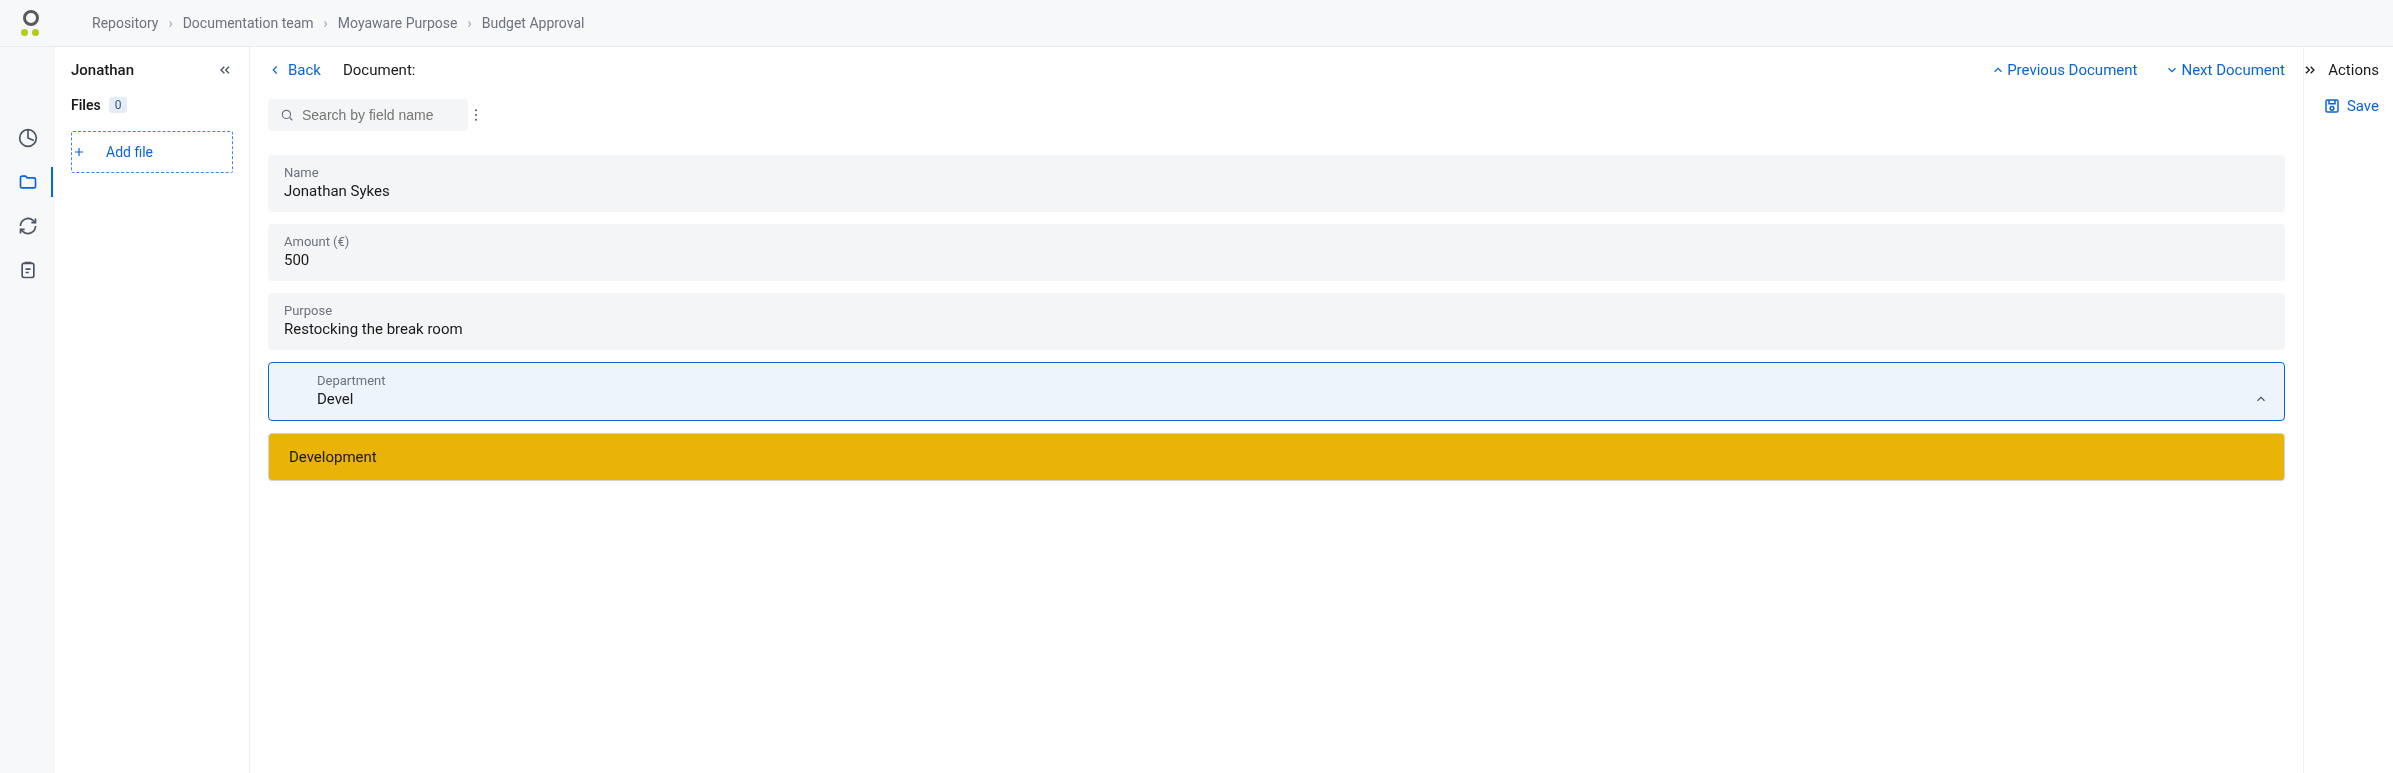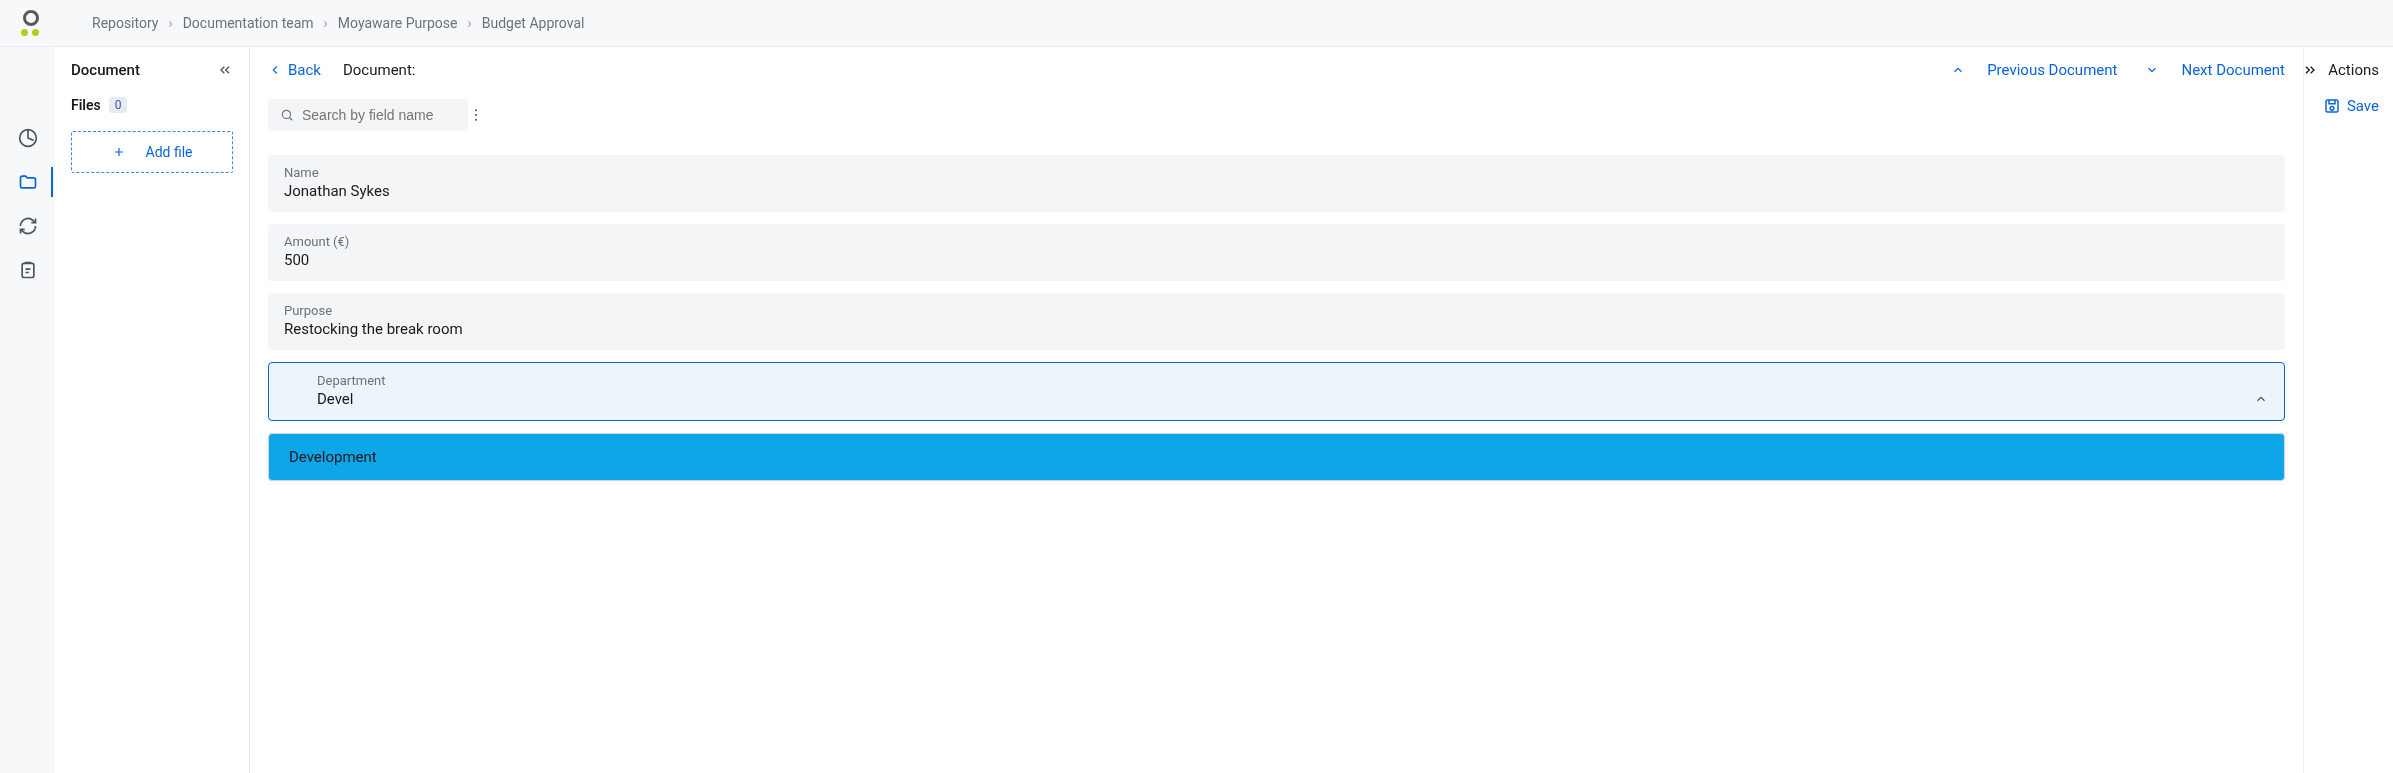--- a/index.html
+++ b/index.html
@@ -74,36 +74,36 @@
     .files-label { font-weight: 600; font-size: 14px; }
     .files-count { background: #e5ecf4; color: #3b5a8a; font-size: 12px; padding: 1px 6px; border-radius: 3px; }
     .add-file-btn {
       border: 1px dashed #3b82f6;
       color: #0b64d8;
       padding: 12px 0;
       text-align: center;
       cursor: pointer;
       border-radius: 2px;
       font-size: 14px;
-      display: flex; align-items: center; justify-content: center; gap: 20px;
+      display: flex; align-items: center; gap: 20px;
     }
 
     
     .main {
       flex: 1;
       background: #fff;
       padding: 14px 18px 20px 18px;
       overflow-y: auto;
     }
     .main-header { display: flex; align-items: center; justify-content: space-between; margin-bottom: 20px; }
     .main-header-left { display: flex; align-items: center; gap: 22px; }
     .back-link { display: flex; align-items: center; gap: 6px; color: #0b64d8; cursor: pointer; font-size: 15px; }
     .doc-title { font-size: 15px; color: #1a1a1a; }
     .main-header-right { display: flex; align-items: center; gap: 28px; }
-    .nav-doc { display: flex; align-items: center; gap: 22px; color: #0b64d8; cursor: pointer; font-size: 15px; }
+    .nav-doc { display: flex; align-items: center; gap: 2px; color: #0b64d8; cursor: pointer; font-size: 15px; }
 
     
     .search-row { display: flex; align-items: center; gap: 0; margin-bottom: 24px; }
     .search-box {
       display: flex; align-items: center; gap: 8px;
       background: #f4f5f6;
       border-radius: 4px;
       padding: 8px 12px;
       width: 200px;
     }
@@ -123,21 +123,21 @@
     .field.focused {
       background: #eef4fb;
       border: 1px solid #0b64d8;
       padding-left: 48px;
     }
     .field .caret { color: #4b5563; }
     
     
     .dropdown {
       border: 1px solid #d0d5dc;
-      background: #0ea5e9;
+      background: #eab308;
       border-radius: 4px;
       padding: 14px 20px;
       box-shadow: 0 2px 6px rgba(0,0,0,0.04);
       margin-top: 0px;
     }
     .dropdown-item { font-size: 15px; color: #1a1a1a; cursor: pointer; }
 
     
     .actions-col {
       width: 90px;
@@ -202,21 +202,21 @@
         <svg width="20" height="20" viewBox="0 0 24 24" fill="none" stroke="currentColor" stroke-width="2">
             <rect x="5" y="4" width="14" height="17" rx="2"></rect>
             <path d="M9 4V3h6v1"></path>
             <path d="M9 11h6M9 15h4"></path>
           </svg>
       </div>
     </div>
 
     <div class="files-panel">
       <div class="files-panel-header">
-        <span>Document</span>
+        <span>Jonathan</span>
         <span class="collapse-btn">
           <svg width="16" height="16" viewBox="0 0 24 24" fill="none" stroke="currentColor" stroke-width="2">
               <path d="M11 17l-5-5 5-5"></path>
               <path d="M18 17l-5-5 5-5"></path>
             </svg>
         </span>
       </div>
       <div class="files-row">
         <span class="files-label">Files</span>
         <span class="files-count">0</span>

